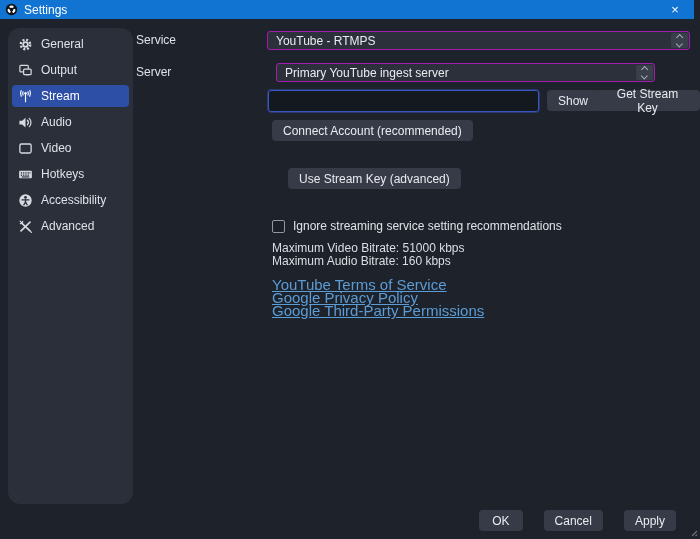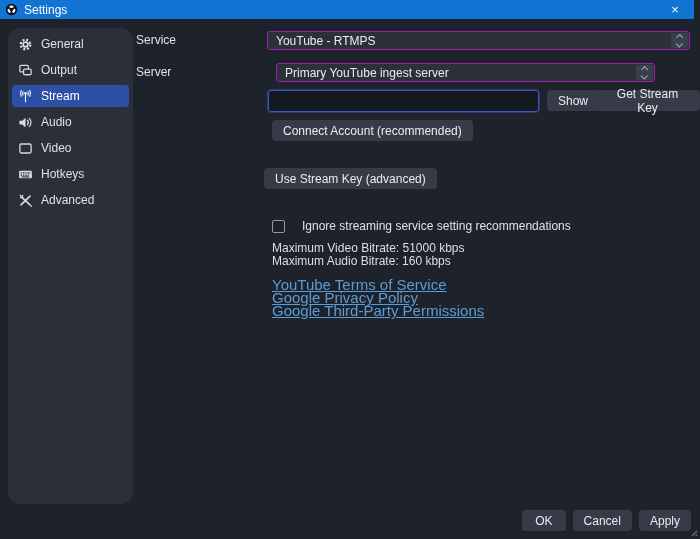--- a/index.html
+++ b/index.html
@@ -61,29 +61,29 @@
     position:absolute;left:268px;top:90px;width:271px;height:22px;
     background:var(--input-bg);border:1px solid var(--focus-border);border-radius:3px;
     outline:1px solid rgba(58,86,194,.45);color:#e9ebef;padding:0 6px;font-size:12px;
     font-family:"Liberation Sans","DejaVu Sans",sans-serif;
   }
   .btn{
     position:absolute;height:21px;background:var(--button-bg);border:none;border-radius:4px;
     color:#e9ebef;font-size:12px;padding:0 11px;display:inline-flex;align-items:center;
     justify-content:center;cursor:default;font-family:"Liberation Sans","DejaVu Sans",sans-serif;
   }
-  .checkbox-row{position:absolute;left:272px;top:219px;display:flex;align-items:center;gap:17px;}
+  .checkbox-row{position:absolute;left:272px;top:219px;display:flex;align-items:center;gap:8px;}
   .checkbox{
     width:13px;height:13px;border:1px solid #9298a2;border-radius:2px;background:#1b1f27;
   }
   .static-line{position:absolute;left:272px;color:#dcdfe4;}
   .links{position:absolute;left:272px;top:278px;display:flex;flex-direction:column;}
   .links a{color:var(--link);text-decoration:underline;font-size:15px;line-height:13.2px;}
   
-  .footer{position:absolute;right:9px;bottom:8px;display:flex;gap:7px;}
+  .footer{position:absolute;right:24px;bottom:8px;display:flex;gap:21px;}
   .footer .btn{position:static;}
   .resize-grip{position:absolute;right:2px;bottom:2px;}
 </style>
 </head>
 <body>
 
 <div class="window">
 
   <div class="titlebar">
     <svg class="logo" viewBox="0 0 16 16">
@@ -157,20 +157,33 @@
           <rect x="3" y="8" width="1.4" height="1.4"></rect>
             <rect x="5.4" y="8" width="1.4" height="1.4"></rect>
           <rect x="7.8" y="8" width="1.4" height="1.4"></rect>
             <rect x="10.2" y="8" width="1.4" height="1.4"></rect>
           <rect x="4" y="10" width="8" height="1.2"></rect>
         </g>
       </svg>
       <span>Hotkeys</span>
     </div>
     <div class="side-item">
+      <svg width="15" height="15" viewBox="0 0 16 16">
+        <circle cx="8" cy="8" r="6.6" fill="#d7dae0"></circle>
+        <circle cx="8" cy="4.7" r="1.5" fill="#2b2f3a"></circle>
+        <g stroke="#2b2f3a" stroke-width="1.4" stroke-linecap="round" fill="none">
+          <line x1="4.3" y1="7.4" x2="11.7" y2="7.4"></line>
+          <line x1="8" y1="7.2" x2="8" y2="9.8"></line>
+          <line x1="8" y1="9.8" x2="6.2" y2="12.6"></line>
+          <line x1="8" y1="9.8" x2="9.8" y2="12.6"></line>
+        </g>
+      </svg>
+      <span>Accessibility</span>
+    </div>
+    <div class="side-item">
       <svg width="15" height="15" viewBox="0 0 16 16" fill="none" stroke="#d7dae0" stroke-width="1.8" stroke-linecap="round">
         <line x1="4.2" y1="4.6" x2="12.8" y2="12.6"></line>
         <line x1="12.8" y1="3.4" x2="3.2" y2="12.6"></line>
         <path d="M2.2 2.2l1.6 1.6M2.6 5l1.8-.6M5 2.6l-.6 1.8" stroke-width="1.3"></path>
         <path d="M13.6 13.4l.8.8" stroke-width="1.3"></path>
       </svg>
       <span>Advanced</span>
     </div>
   </nav>
 
@@ -191,21 +204,21 @@
         <span class="chev down"></span>
       </span>
   </div>
 
   <input class="key-input" type="password" value="" style="">
   <button class="btn" style="left:547px;top:90px;">Show</button>
   <button class="btn" style="left:595px;top:90px;">Get Stream Key</button>
 
   <button class="btn" style="left:272px;top:120px;">Connect Account (recommended)</button>
 
-  <button class="btn" style="left:264px;top:168px;">Use Stream Key (advanced)</button>
+  <button class="btn" style="left:288px;top:168px;">Use Stream Key (advanced)</button>
 
   <div class="checkbox-row">
     <span class="checkbox"></span>
     <span>Ignore streaming service setting recommendations</span>
   </div>
 
   <div class="static-line" style="top:241px;">Maximum Video Bitrate: 51000 kbps</div>
   <div class="static-line" style="top:254px;">Maximum Audio Bitrate: 160 kbps</div>
 
   <div class="links">

